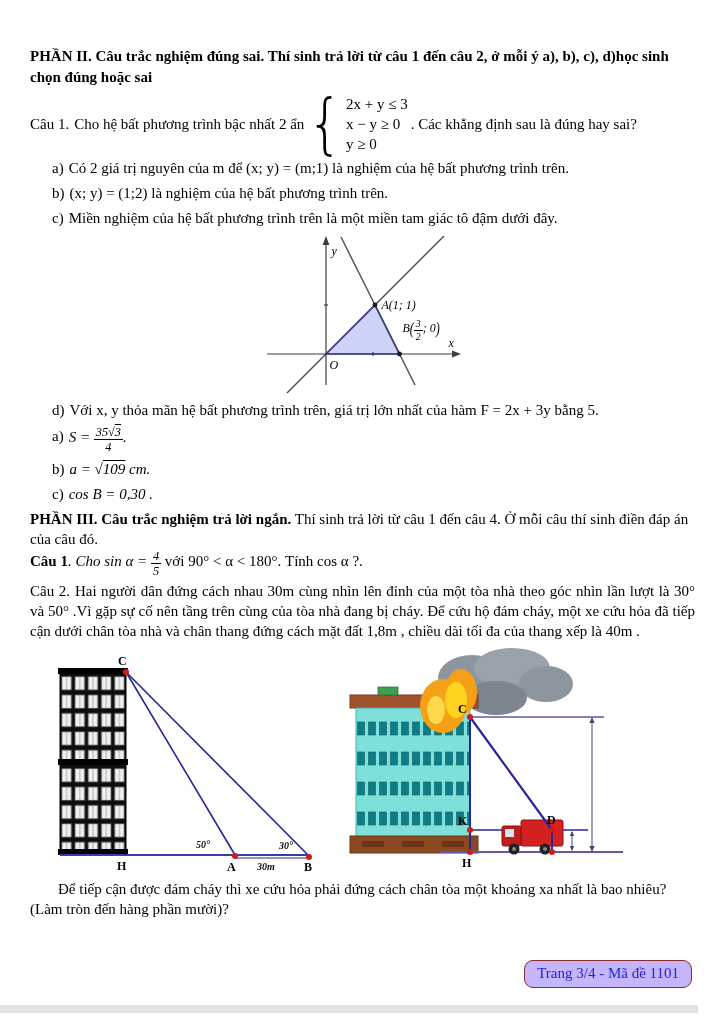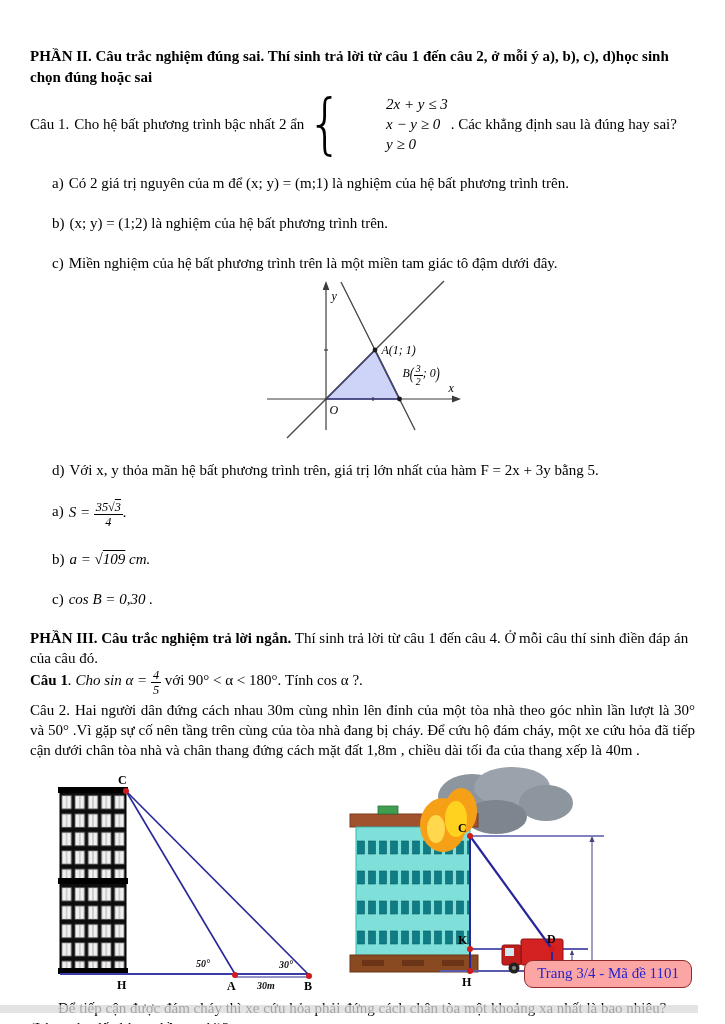--- a/index.html
+++ b/index.html
@@ -7,38 +7,38 @@
         font-family:"Liberation Serif",serif;font-size:15px;color:#000;overflow:hidden;}
   .content{padding:46px 30px 0 30px;}
   p{margin:0;}
   .heading{font-weight:bold;line-height:1.42;}
   .q1row{display:flex;align-items:center;margin-top:7px;}
   .q1row > span{white-space:nowrap;}
   .ilabel{font-weight:normal;margin-right:5px;}
   .sys{display:inline-flex;align-items:center;margin:0 3px;}
   .brace{font-family:"DejaVu Sans",sans-serif;font-size:56px;font-weight:200;
          line-height:.9;transform:scaleY(1.18);display:inline-block;}
-  .sysrows{display:flex;flex-direction:column;gap:3px;font-style:italic;padding-left:3px;margin-left:40px;}
-  .item{padding-left:22px;margin-top:20px;line-height:1.35;}
+  .sysrows{display:flex;flex-direction:column;gap:3px;padding-left:3px;}
+  .item{padding-left:22px;margin-top:5px;line-height:1.35;}
   .it{font-style:italic;}
   .graph-wrap{position:relative;width:212px;height:163px;margin:4px auto 2px;}
   .glab{position:absolute;font-style:italic;font-size:12px;white-space:nowrap;line-height:1;}
   .frac{display:inline-block;vertical-align:-0.75em;text-align:center;line-height:1.06;font-size:.82em;}
   .frac .fn{display:block;border-bottom:1px solid #000;padding:0 2px;}
   .frac .fd{display:block;padding-top:1px;}
   .rad{text-decoration:overline;}
   .bigp{display:inline-block;transform:scaleY(1.45);}
   .q2para{margin-top:5px;line-height:2.05;}
-  .p3head{margin-top:20px;line-height:1.32;}
+  .p3head{margin-top:6px;line-height:1.32;}
   .p3q1{margin-top:0;line-height:1.5;}
   .p3q2{margin-top:4px;line-height:1.33;text-align:justify;}
   .figs{display:flex;align-items:flex-end;gap:8px;margin:6px 0 0 22px;}
   .finalq{margin-top:6px;line-height:1.35;text-indent:28px;}
   .footer{position:absolute;right:33px;top:960px;border:1.6px solid #8d2a2a;border-radius:9px;
-          padding:4px 12px 5px 12px;color:#2525cf;font-size:15px;background:#fca5a5;}
+          padding:4px 12px 5px 12px;color:#2525cf;font-size:15px;background:#c4b5fd;}
   .scanband{position:absolute;left:0;top:1005px;width:698px;height:8px;background:#dadada;opacity:.75;}
   svg text{font-family:"Liberation Serif",serif;}
   .figlab{font-weight:bold;font-size:12px;fill:#000;}
   .figsm{font-weight:bold;font-style:italic;font-size:10px;fill:#111;}
 </style>
 </head>
 <body>
 
 <div class="page">
  <div class="content">

